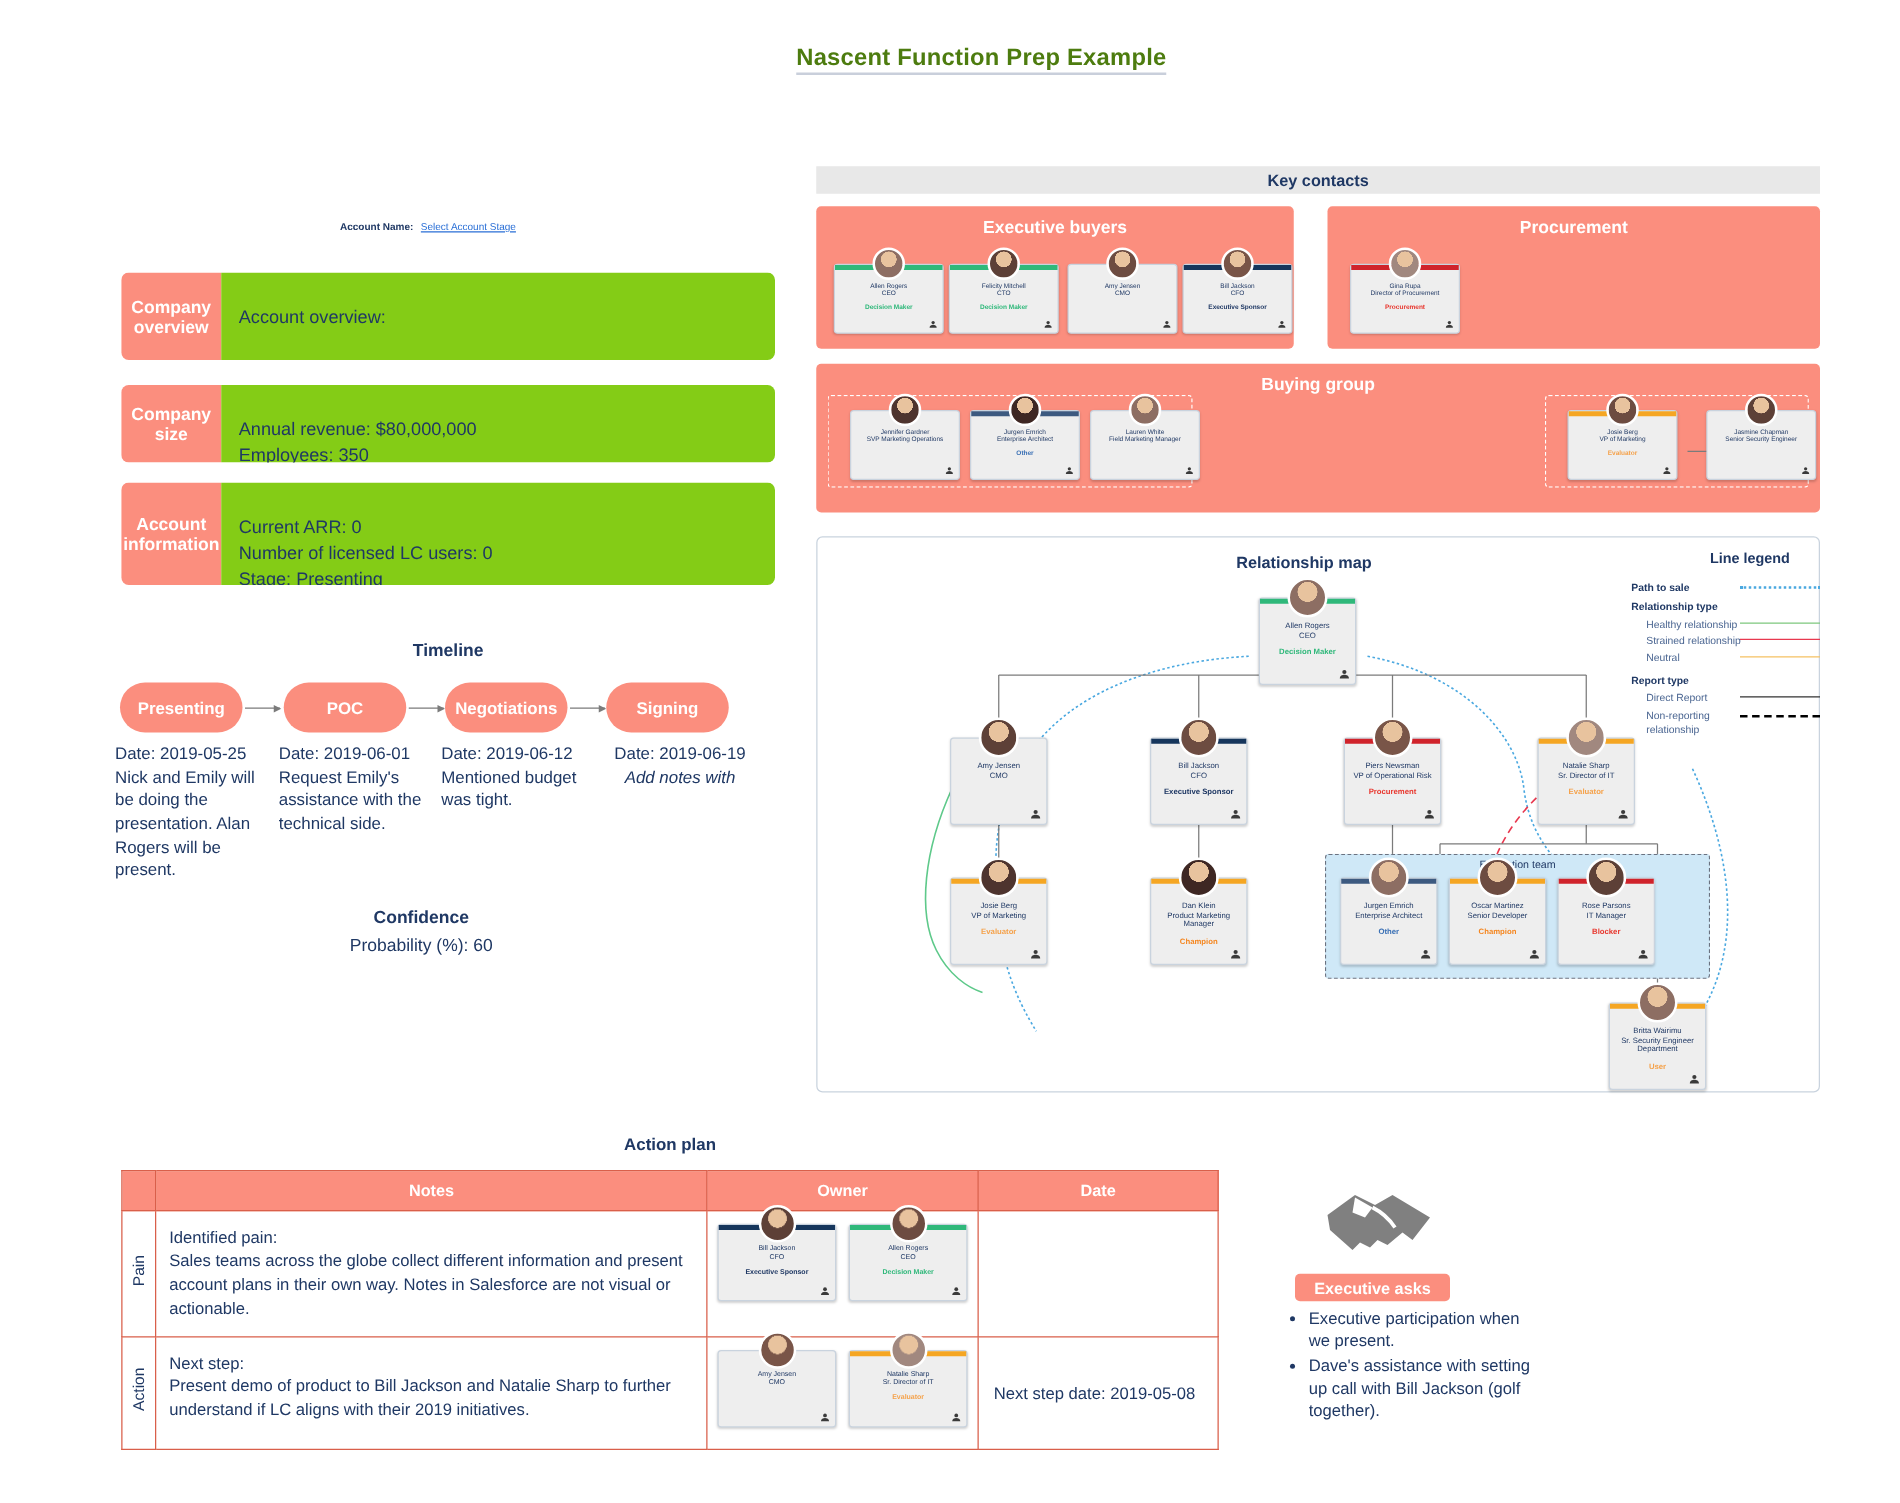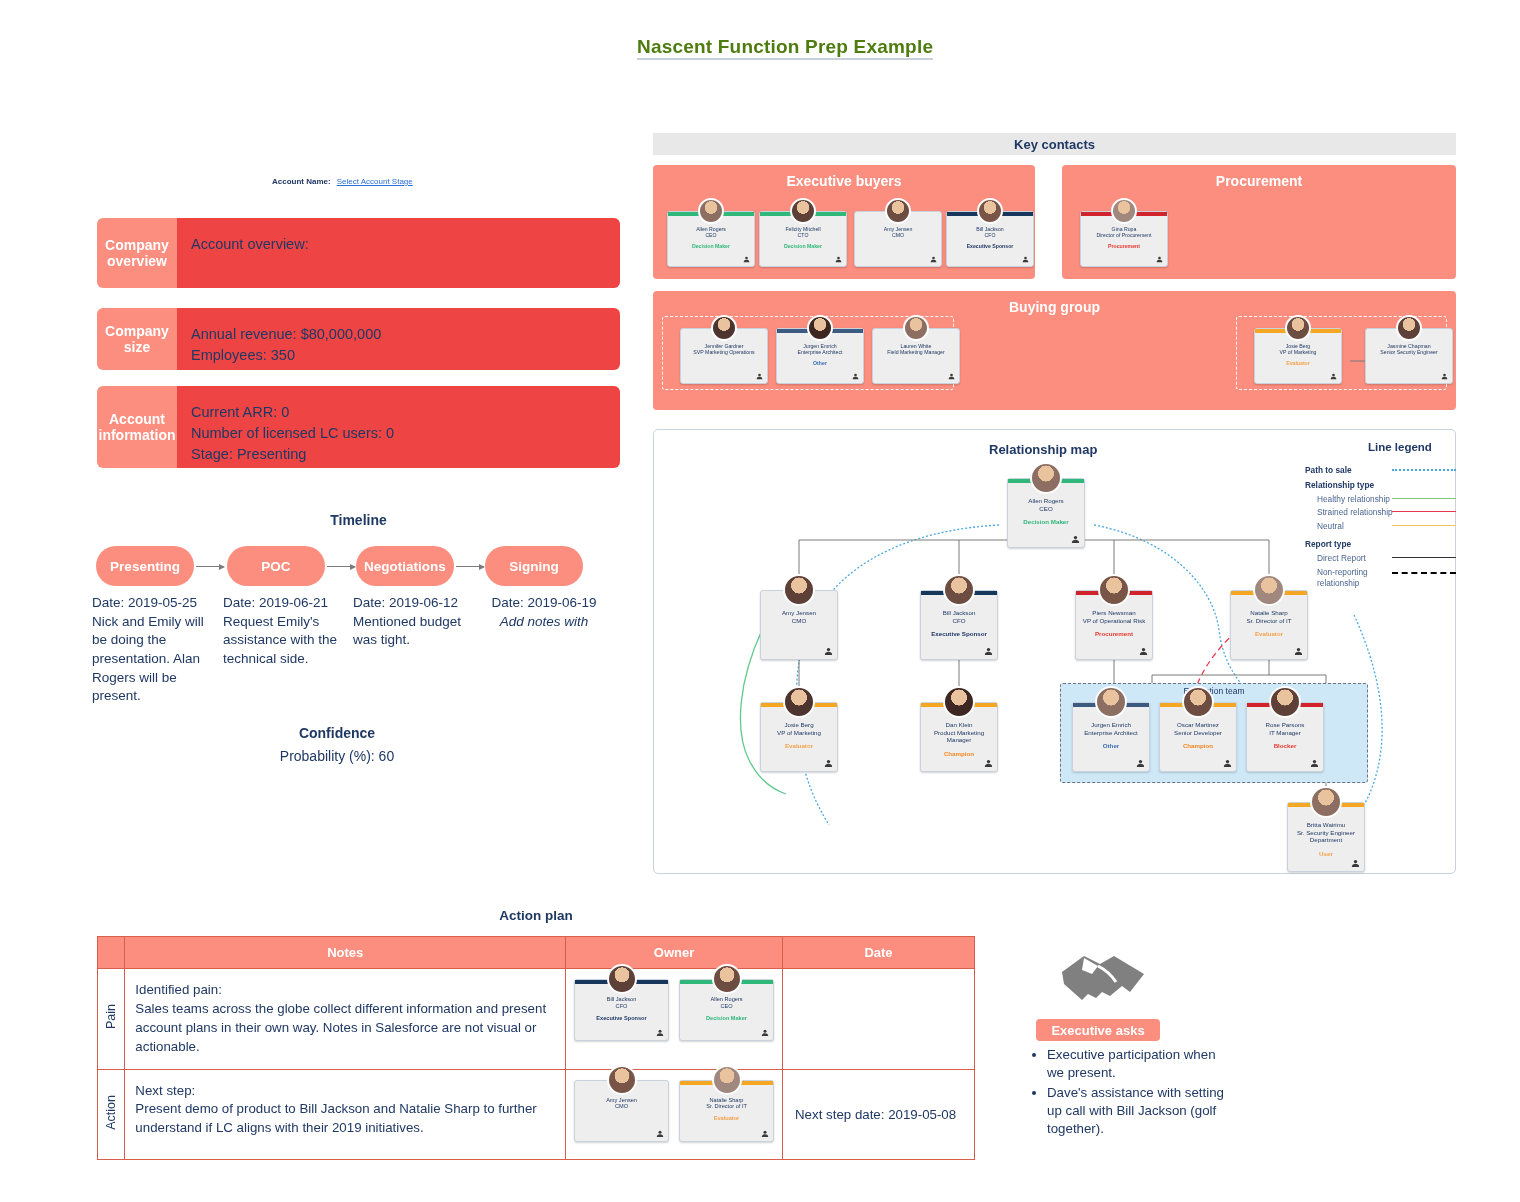--- a/index.html
+++ b/index.html
@@ -26,22 +26,22 @@
   #account-name-row .val { color:#2a6fd6; font-weight:normal; text-decoration:underline; margin-left:6px; }
 
   .info-block { display:flex; border-radius:6px; overflow:hidden; }
   .info-label {
     width:80px; background:#fb8e7e; color:#ffffff;
     font-size:14px; font-weight:bold; line-height:1.15;
     display:flex; align-items:center; justify-content:center; text-align:center;
     padding:4px;
   }
   .info-body {
-    flex:1; background:#ef4444; color:#1f3864;
-    font-size:14.5px; line-height:1.45; padding:16px 14px;
+    flex:1; background:#84cc16; color:#1f3864;
+    font-size:14.5px; line-height:1.45; padding:26px 14px;
   }
   #blk-overview { left:97px; top:218px; width:523px; height:70px; }
   #blk-size     { left:97px; top:308px; width:523px; height:62px; }
   #blk-acct     { left:97px; top:386px; width:523px; height:82px; }
 
   
   #timeline-title { left:97px; top:512px; width:523px; text-align:center; font-size:14px; font-weight:bold; }
   #timeline-row { left:88px; top:546px; width:540px; height:42px; }
   .tl-pill {
     position:absolute; top:0; width:98px; height:40px; border-radius:20px;
@@ -214,21 +214,21 @@
 <div class="abs" id="timeline-row">
   <div class="tl-pill" style="left:8px">Presenting</div>
   <div class="tl-arrow" style="left:108px; width:28px"></div>
   <div class="tl-pill" style="left:139px">POC</div>
   <div class="tl-arrow" style="left:239px; width:28px"></div>
   <div class="tl-pill" style="left:268px">Negotiations</div>
   <div class="tl-arrow" style="left:368px; width:28px"></div>
   <div class="tl-pill" style="left:397px">Signing</div>
 
   <div class="tl-note" style="left:4px">Date: 2019-05-25 Nick and Emily will be doing the presentation. Alan Rogers will be present.</div>
-  <div class="tl-note" style="left:135px">Date: 2019-06-21 Request Emily's assistance with the technical side.</div>
+  <div class="tl-note" style="left:135px">Date: 2019-06-01 Request Emily's assistance with the technical side.</div>
   <div class="tl-note" style="left:265px">Date: 2019-06-12 Mentioned budget was tight.</div>
   <div class="tl-note center" style="left:396px">
     <div>Date: 2019-06-19</div>
     <em>Add notes with</em>
   </div>
 </div>
 
 <div class="abs" id="confidence-title">Confidence</div>
 <div class="abs" id="confidence-val">Probability (%): 60</div>
 

